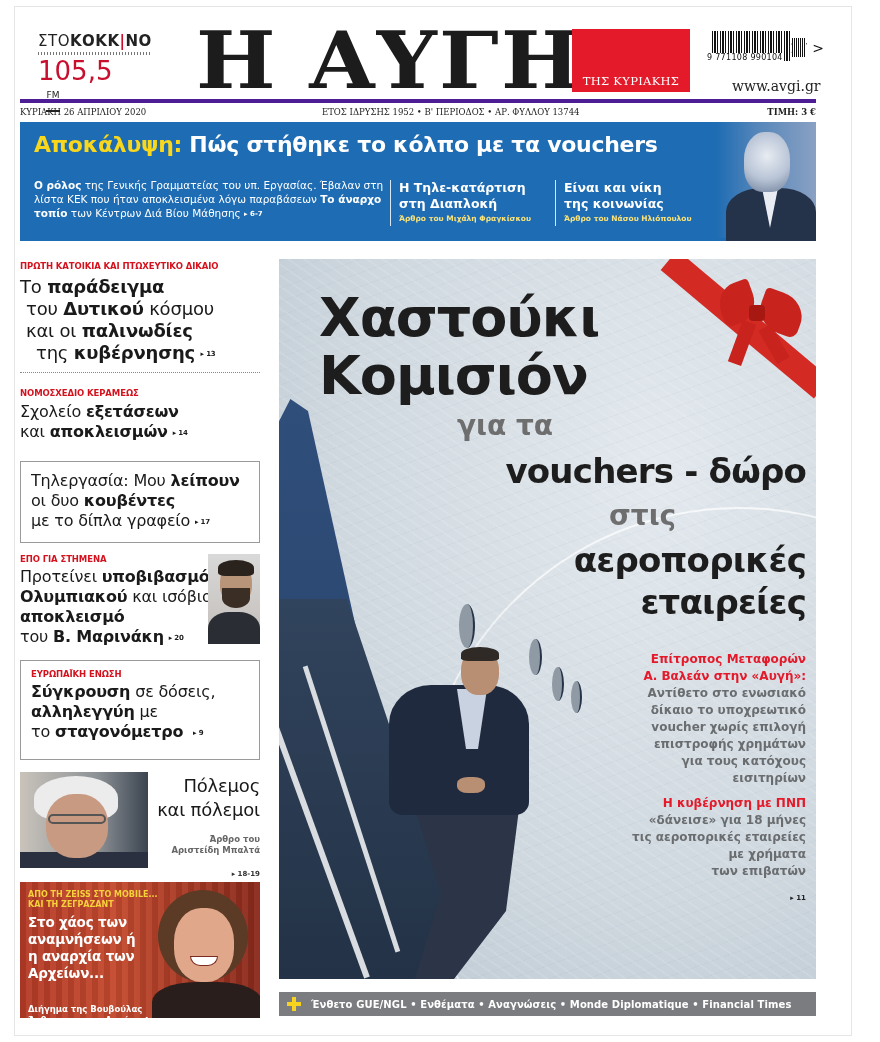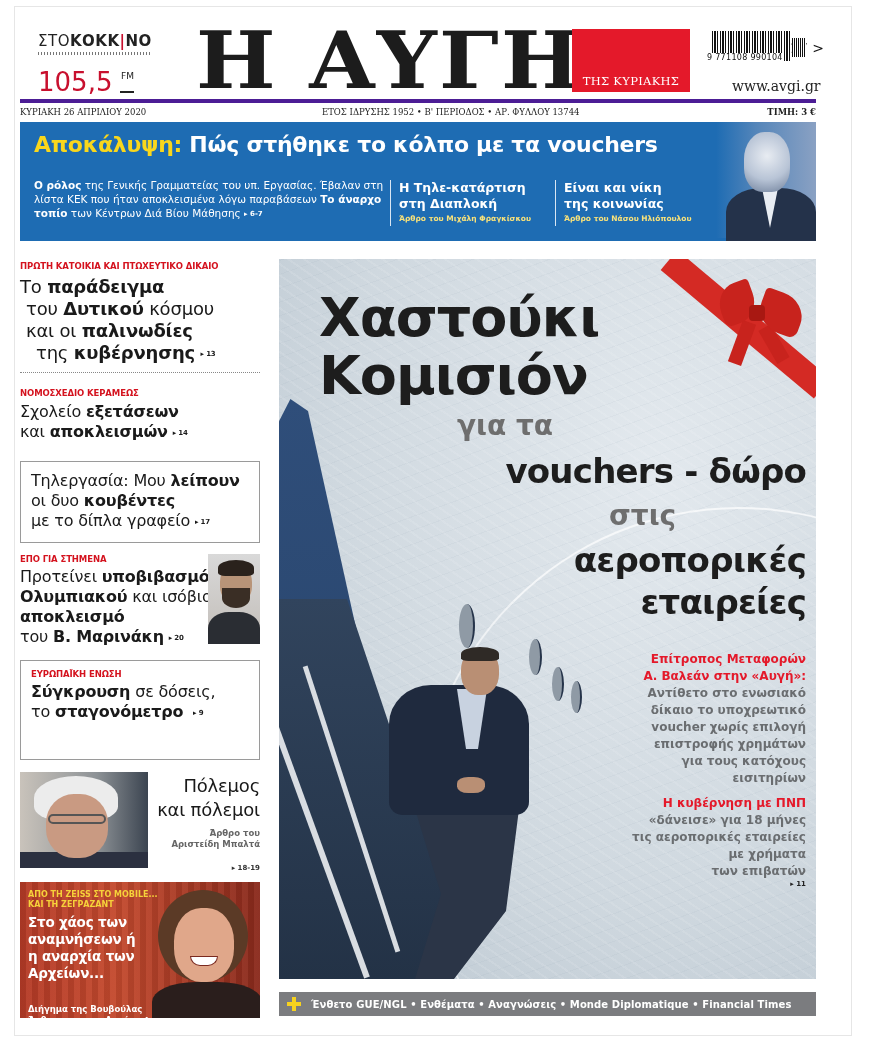--- a/index.html
+++ b/index.html
@@ -7,21 +7,21 @@
   body { font-family: "DejaVu Sans", sans-serif; color: #1a1a1a; position: relative; }
 
   .page { position: absolute; left: 14px; top: 6px; width: 838px; height: 1030px; background: #fff; border: 1px solid #e6e6e6; }
 
   
   .radio { position: absolute; left: 38px; top: 32px; width: 115px; }
   .radio-name { font-family: "DejaVu Sans", sans-serif; font-size: 15px; letter-spacing: 0.5px; color: #222; white-space: nowrap; }
   .radio-name b { font-weight: bold; }
   .radio-name .bar { color: #c8102e; font-weight: bold; }
   .radio-ticks { height: 3px; margin-top: 2px; background: repeating-linear-gradient(90deg, #777 0 1px, transparent 1px 3px); width: 112px; }
-  .radio-freq { font-family: "DejaVu Sans", sans-serif; font-size: 26px; color: #c8102e; margin-top: 12px; display: flex; align-items: flex-start; }
+  .radio-freq { font-family: "DejaVu Sans", sans-serif; font-size: 26px; color: #c8102e; margin-top: 1px; display: flex; align-items: flex-start; flex-direction: column; }
   .radio-fm { font-size: 9px; color: #222; margin-left: 8px; margin-top: 4px; display: flex; flex-direction: column; align-items: center; }
   .radio-fm .line { width: 14px; height: 2px; background: #222; margin-top: 10px; }
 
   .logo { position: absolute; left: 196px; top: 22px; font-family: "DejaVu Serif", serif; font-weight: bold; font-size: 78px; line-height: 78px; color: #1c1c1c; letter-spacing: 2px; transform: scaleX(1.08); transform-origin: left top; }
 
   .kyriakis { position: absolute; left: 572px; top: 29px; width: 118px; height: 63px; background: #e4192a; }
   .kyriakis span { position: absolute; bottom: 4px; left: 0; right: 0; text-align: center; color: #fff; font-family: "DejaVu Serif", serif; font-size: 11.5px; letter-spacing: 0.3px; }
 
   .barcode { position: absolute; left: 712px; top: 31px; width: 78px; height: 30px;
     background: repeating-linear-gradient(90deg, #111 0 1px, #fff 1px 2px, #111 2px 4px, #fff 4px 5px, #111 5px 6px, #fff 6px 8px); }
@@ -81,21 +81,21 @@
   .box5 .hd { margin-top: 3px; }
 
   .s6 { position: absolute; left: 0; top: 514px; width: 240px; height: 98px; }
   .s6 .photo { position: absolute; left: 0; top: 0; width: 128px; height: 96px; background: linear-gradient(90deg, #c9c3bb 0%, #8d9296 60%, #3b4450 100%); overflow: hidden; }
   .s6 .photo .hair { position: absolute; left: 14px; top: 4px; width: 84px; height: 44px; border-radius: 50% 50% 30% 30%; background: #ececec; }
   .s6 .photo .face { position: absolute; left: 26px; top: 22px; width: 62px; height: 64px; border-radius: 45%; background: #c99a82; }
   .s6 .photo .glasses { position: absolute; left: 28px; top: 42px; width: 58px; height: 10px; border: 2px solid #555; border-radius: 5px; }
   .s6 .photo .jacket { position: absolute; left: 0; top: 80px; width: 128px; height: 20px; background: #2b3040; }
   .s6 .txt { position: absolute; right: 0; top: 2px; text-align: right; }
   .s6 .txt .hd { font-size: 18px; line-height: 24px; }
-  .s6 .txt .by { font-weight: bold; font-size: 8.5px; line-height: 11px; color: #666; margin-top: 6px; }
+  .s6 .txt .by { font-weight: bold; font-size: 8.5px; line-height: 11px; color: #666; margin-top: 12px; }
   .s6 .txt .p { font-size: 7px; font-weight: bold; color: #333; margin-top: 14px; }
 
   .s7 { position: absolute; left: 0; top: 624px; width: 240px; height: 136px; overflow: hidden;
         background: linear-gradient(90deg, #b53b27 0%, #c44a2e 40%, #8a2a1c 100%); }
   .s7 .curtain { position: absolute; inset: 0; background: repeating-linear-gradient(90deg, rgba(0,0,0,0.08) 0 6px, rgba(255,255,255,0.04) 6px 12px); }
   .s7 .woman { position: absolute; left: 132px; top: 8px; width: 110px; height: 140px; }
   .s7 .woman .hair { position: absolute; left: 6px; top: 0; width: 90px; height: 92px; border-radius: 50%; background: #5b3a26; }
   .s7 .woman .face { position: absolute; left: 22px; top: 18px; width: 60px; height: 74px; border-radius: 45%; background: #e0a78a; }
   .s7 .woman .mouth { position: absolute; left: 38px; top: 66px; width: 28px; height: 10px; border-radius: 0 0 14px 14px; background: #fff; border: 1px solid #7a2a20; }
   .s7 .woman .body { position: absolute; left: 0; top: 92px; width: 110px; height: 50px; border-radius: 40% 40% 0 0; background: #2a1e1c; }
@@ -134,21 +134,21 @@
   .h1-dark { position: absolute; font-family: "DejaVu Sans", sans-serif; font-weight: bold; color: #1d1d1d; letter-spacing: -0.8px; text-align: right; }
   .l3 { left: 178px; top: 150px; }
   .l4 { right: 10px; top: 192px; font-size: 34px; }
   .l5 { left: 330px; top: 240px; }
   .l6 { right: 10px; top: 280px; font-size: 34px; line-height: 42px; }
 
   .side { position: absolute; right: 10px; top: 392px; width: 210px; text-align: right; font-family: "DejaVu Sans", sans-serif; font-weight: bold; }
   .side .red { color: #e4192a; font-size: 12px; line-height: 17px; }
   .side .grey { color: #6a6d70; font-size: 12px; line-height: 17px; }
   .side .gap { height: 8px; }
-  .side .pg { display: block; color: #222; }
+  .side .pg { display: block; color: #222; margin-top: 14px; }
 
   .footer-bar { position: absolute; left: 279px; top: 992px; width: 537px; height: 24px; background: #7b7c7f; display: flex; align-items: center; padding-left: 8px; }
   .plus { width: 14px; height: 14px; position: relative; margin-right: 10px; }
   .plus::before, .plus::after { content: ""; position: absolute; background: #f7d21e; }
   .plus::before { left: 5px; top: 0; width: 4px; height: 14px; }
   .plus::after { left: 0; top: 5px; width: 14px; height: 4px; }
   .footer-bar span.t { color: #fff; font-weight: bold; font-size: 10px; white-space: nowrap; letter-spacing: 0.1px; }
 </style>
 </head>
 <body>
@@ -249,20 +249,21 @@
         <div class="head"></div>
         <div class="hair"></div>
         <div class="beard"></div>
       </div>
   </div>
 
   <div class="box box5">
     <div class="kicker">ΕΥΡΩΠΑΪΚΗ ΕΝΩΣΗ</div>
     <div class="hd">
       <div><b>Σύγκρουση</b><span> σε δόσεις,</span></div>
+      <div><b>αλληλεγγύη</b><span> με</span></div>
       <div><span>το </span><b>σταγονόμετρο</b> &nbsp;<span class="pg">▸ 9</span></div>
     </div>
   </div>
 
   <div class="s6">
     <div class="photo">
         <div class="jacket"></div>
         <div class="hair"></div>
         <div class="face"></div>
         <div class="glasses"></div>

